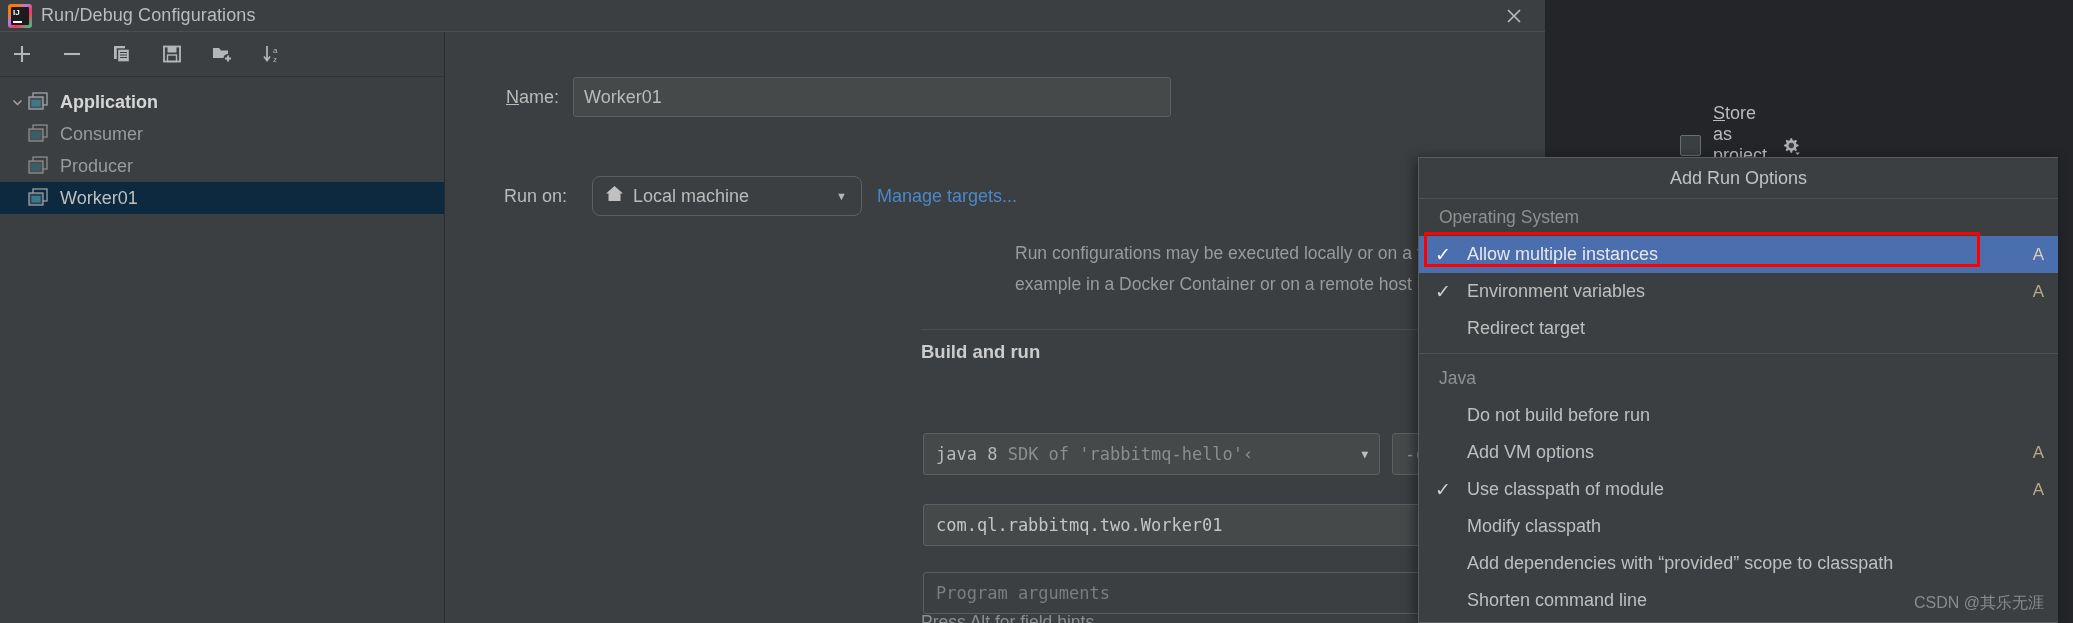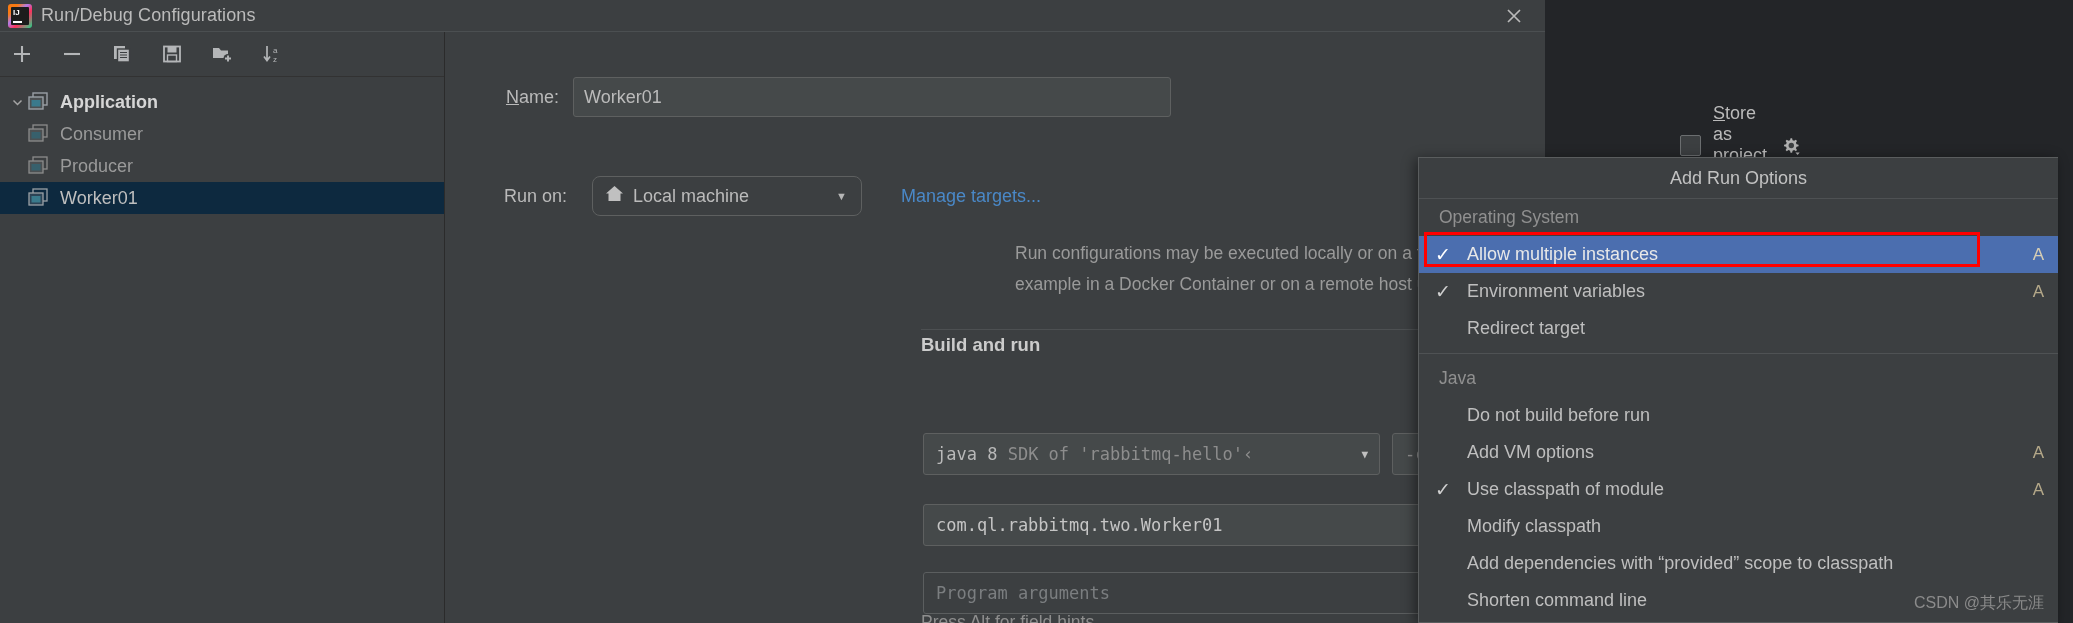--- a/index.html
+++ b/index.html
@@ -211,40 +211,40 @@
   .combo .arrow {
     margin-left: auto;
     padding: 0 8px 0 14px;
     color: #b6b6b6;
     font-size: 11px;
   }
   .localmachine { width: 270px; }
   .link {
     color: #4a88c7;
     font-size: 18px;
-    margin-left: 28px;
+    margin-left: 4px;
   }
   .hint-text {
     position: absolute;
     left: 570px; top: 206px;
     font-size: 17.5px;
     color: #9a9a9a;
     line-height: 31px;
     width: 700px;
   }
 
   .sep {
     position: absolute;
     left: 476px; right: 0; top: 297px;
     height: 1px;
     background: #4d5052;
   }
   .section-title {
     position: absolute;
-    left: 476px; top: 302px;
+    left: 476px; top: 309px;
     font-size: 18.5px;
     color: #cccccc;
     font-weight: bold;
   }
   .modify-wrap {
     position: absolute;
     left: 1196px; top: 310px;
     border: 3px solid #ff0000;
     padding: 3px 10px 5px 10px;
     border-radius: 1px;

